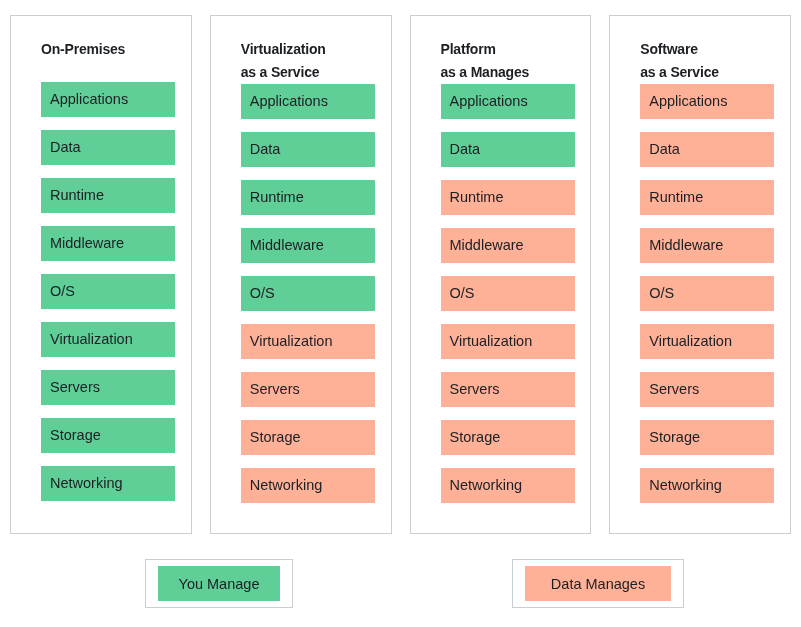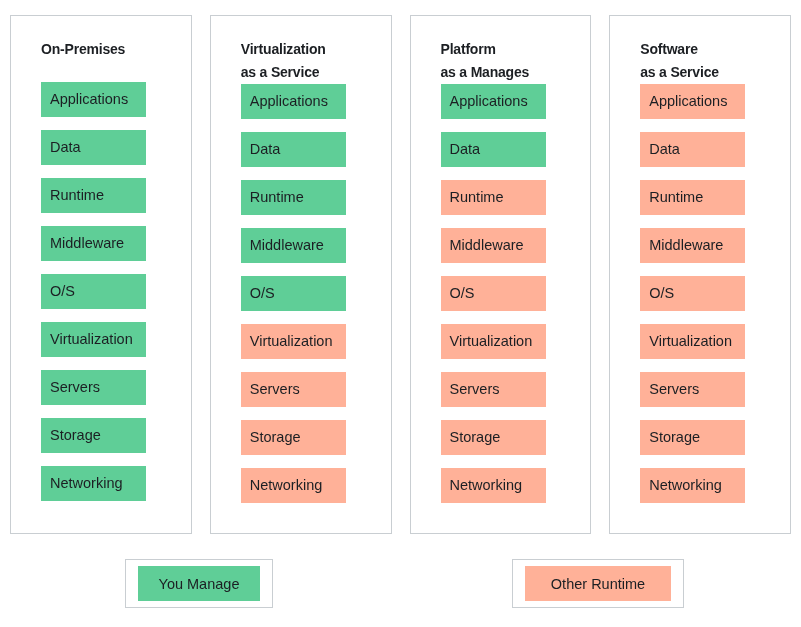--- a/index.html
+++ b/index.html
@@ -58,21 +58,21 @@
 
   .layer-list {
     margin: 0;
     padding: 0 0 0 30px;
     list-style: none;
   }
 
   .layer {
     box-sizing: border-box;
     height: 35px;
-    width: 105px;
+    width: 134px;
     margin-bottom: 13px;
     display: flex;
     align-items: center;
     padding-left: 9px;
     font-size: 14.5px;
     font-weight: 500;
     color: #1c1f23;
     line-height: 1;
   }
   .layer:last-child { margin-bottom: 16px; }
@@ -85,21 +85,21 @@
     position: absolute;
     top: 559px;
     height: 49px;
     box-sizing: border-box;
     border: 1px solid #c9ced2;
     background: #ffffff;
     display: flex;
     align-items: center;
     justify-content: center;
   }
-  .legend-you   { left: 125px; width: 148px; }
+  .legend-you   { left: 145px; width: 148px; }
   .legend-other { left: 512px; width: 172px; }
 
   .legend-chip {
     box-sizing: border-box;
     height: 35px;
     display: flex;
     align-items: center;
     justify-content: center;
     font-size: 14.5px;
     font-weight: 500;
@@ -174,16 +174,16 @@
           <li class="layer other">Networking</li>
         </ul>
       </div>
     </div>
 
   <div class="legend legend-you">
     <span class="legend-chip you">You Manage</span>
   </div>
 
   <div class="legend legend-other">
-    <span class="legend-chip other">Other Runtime</span>
+    <span class="legend-chip other">Data Manages</span>
   </div>
 
 </div>
 
 </body></html>

